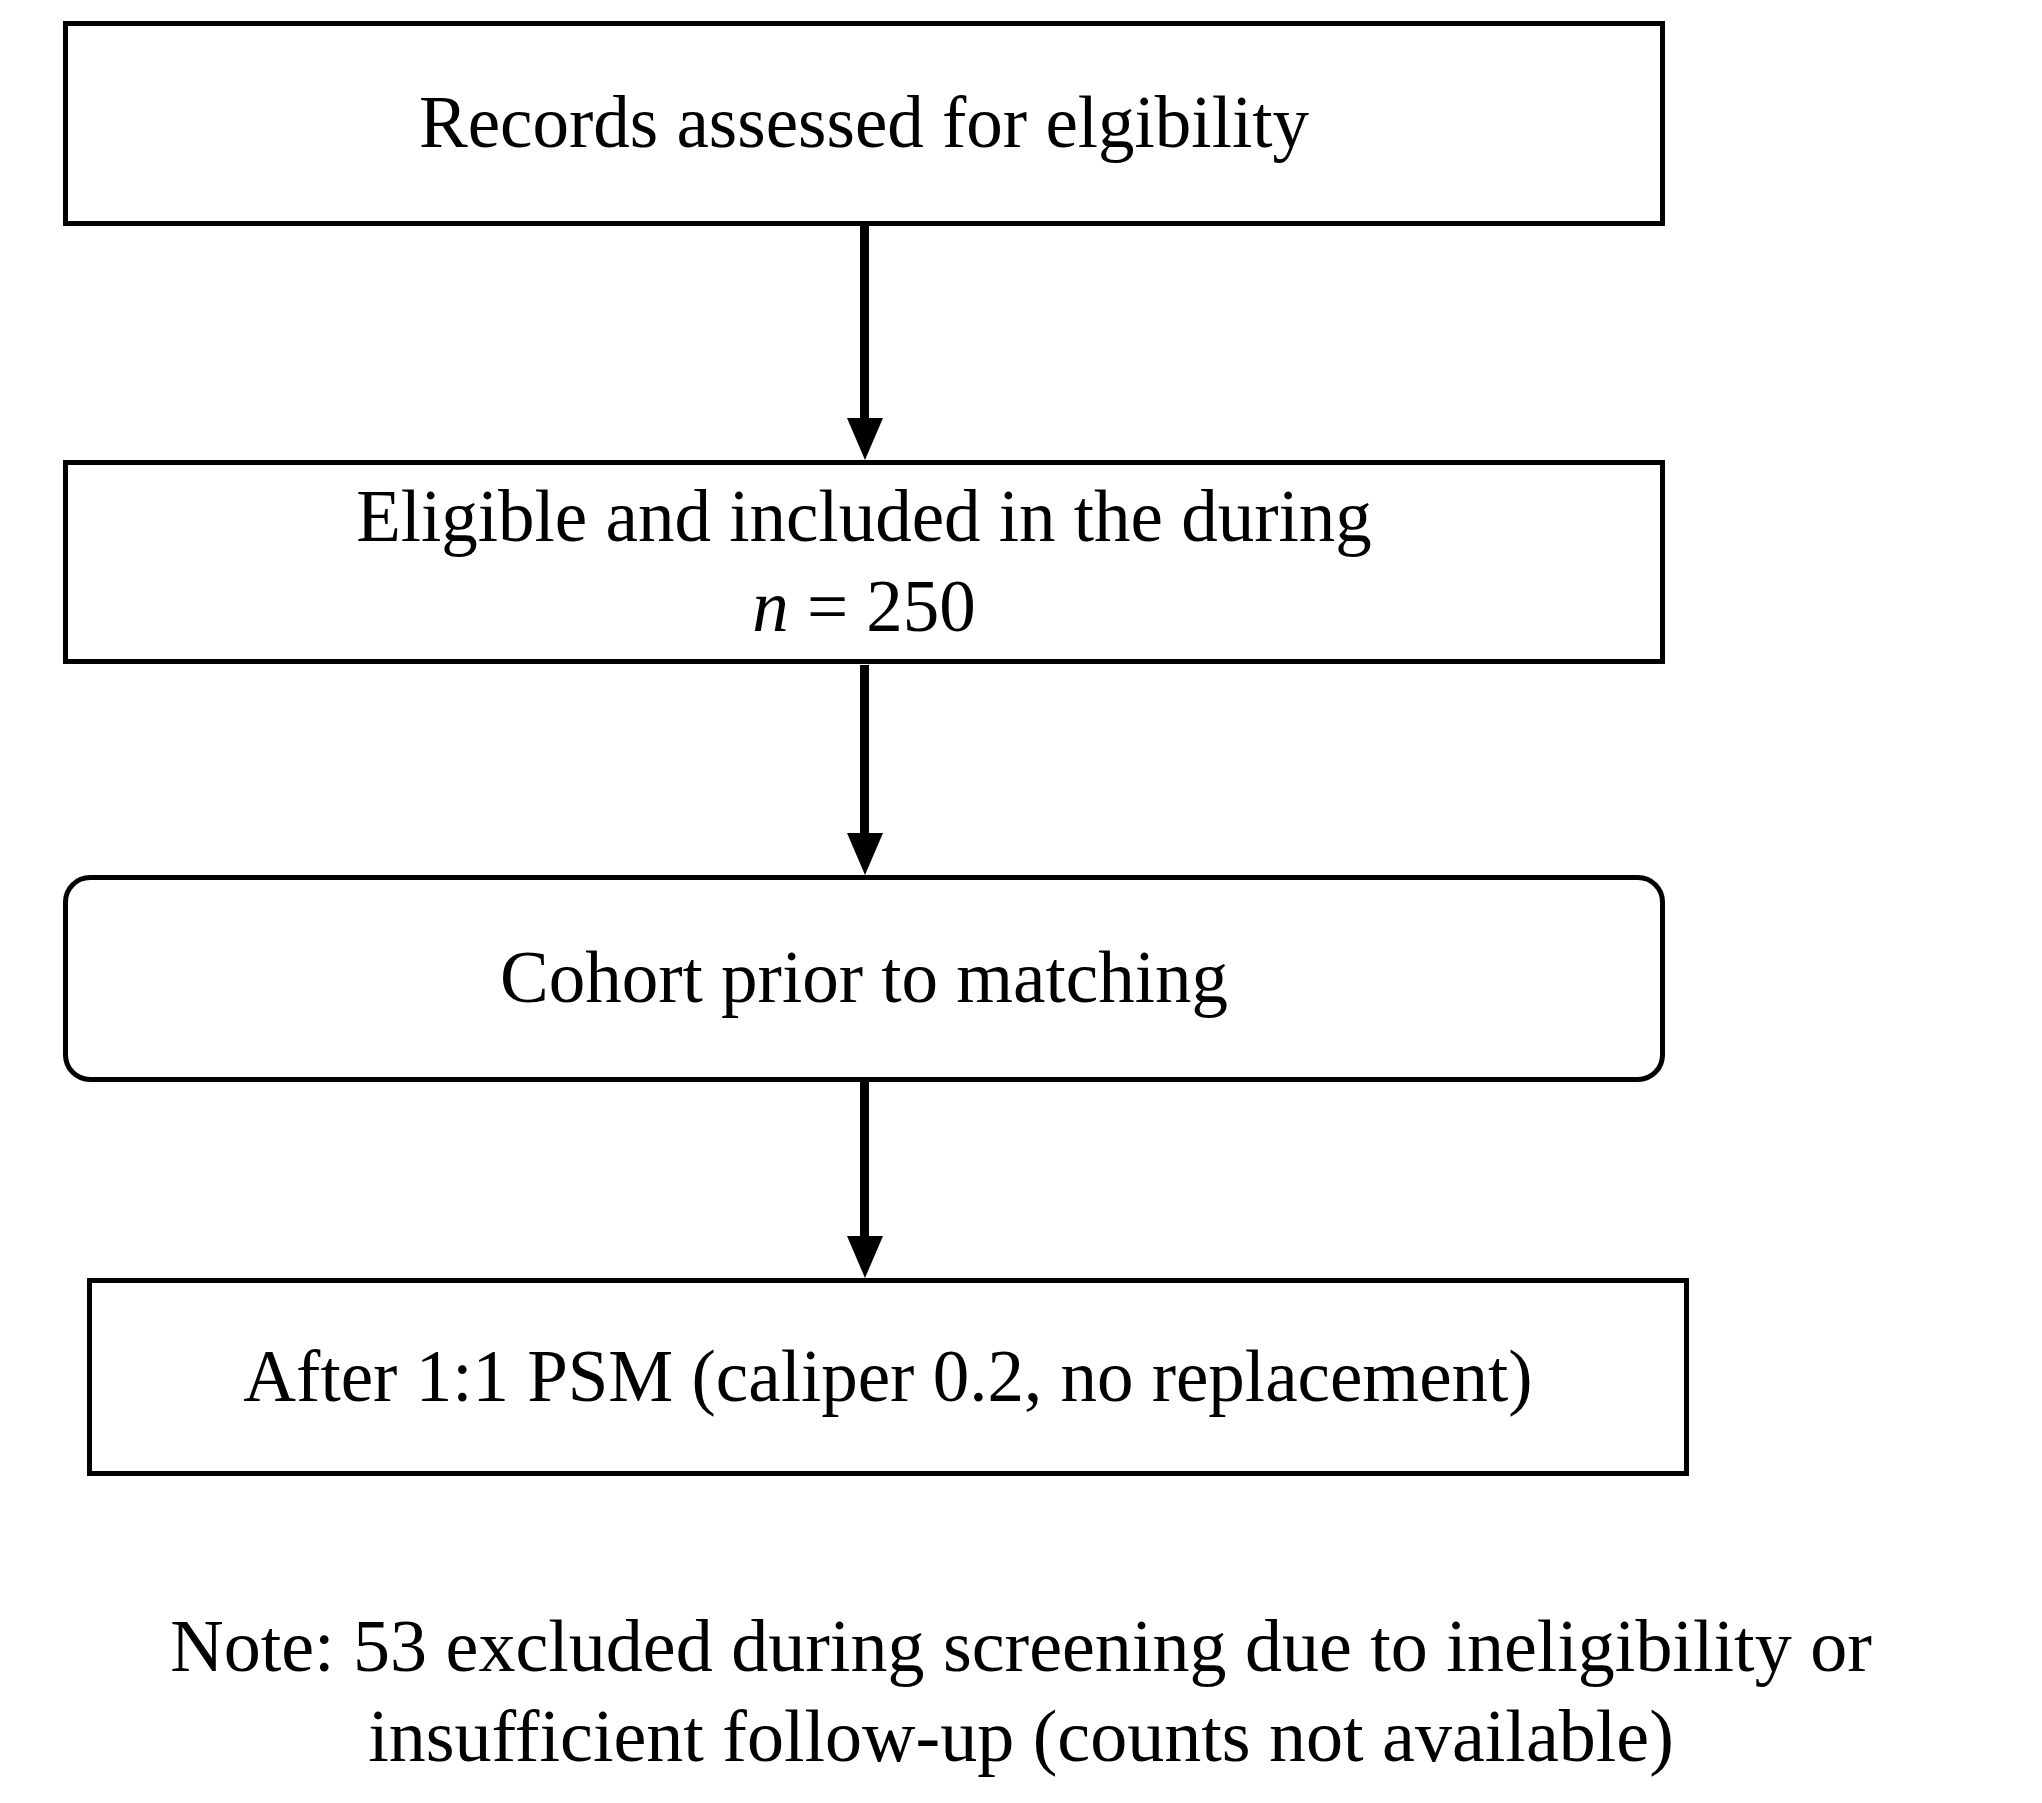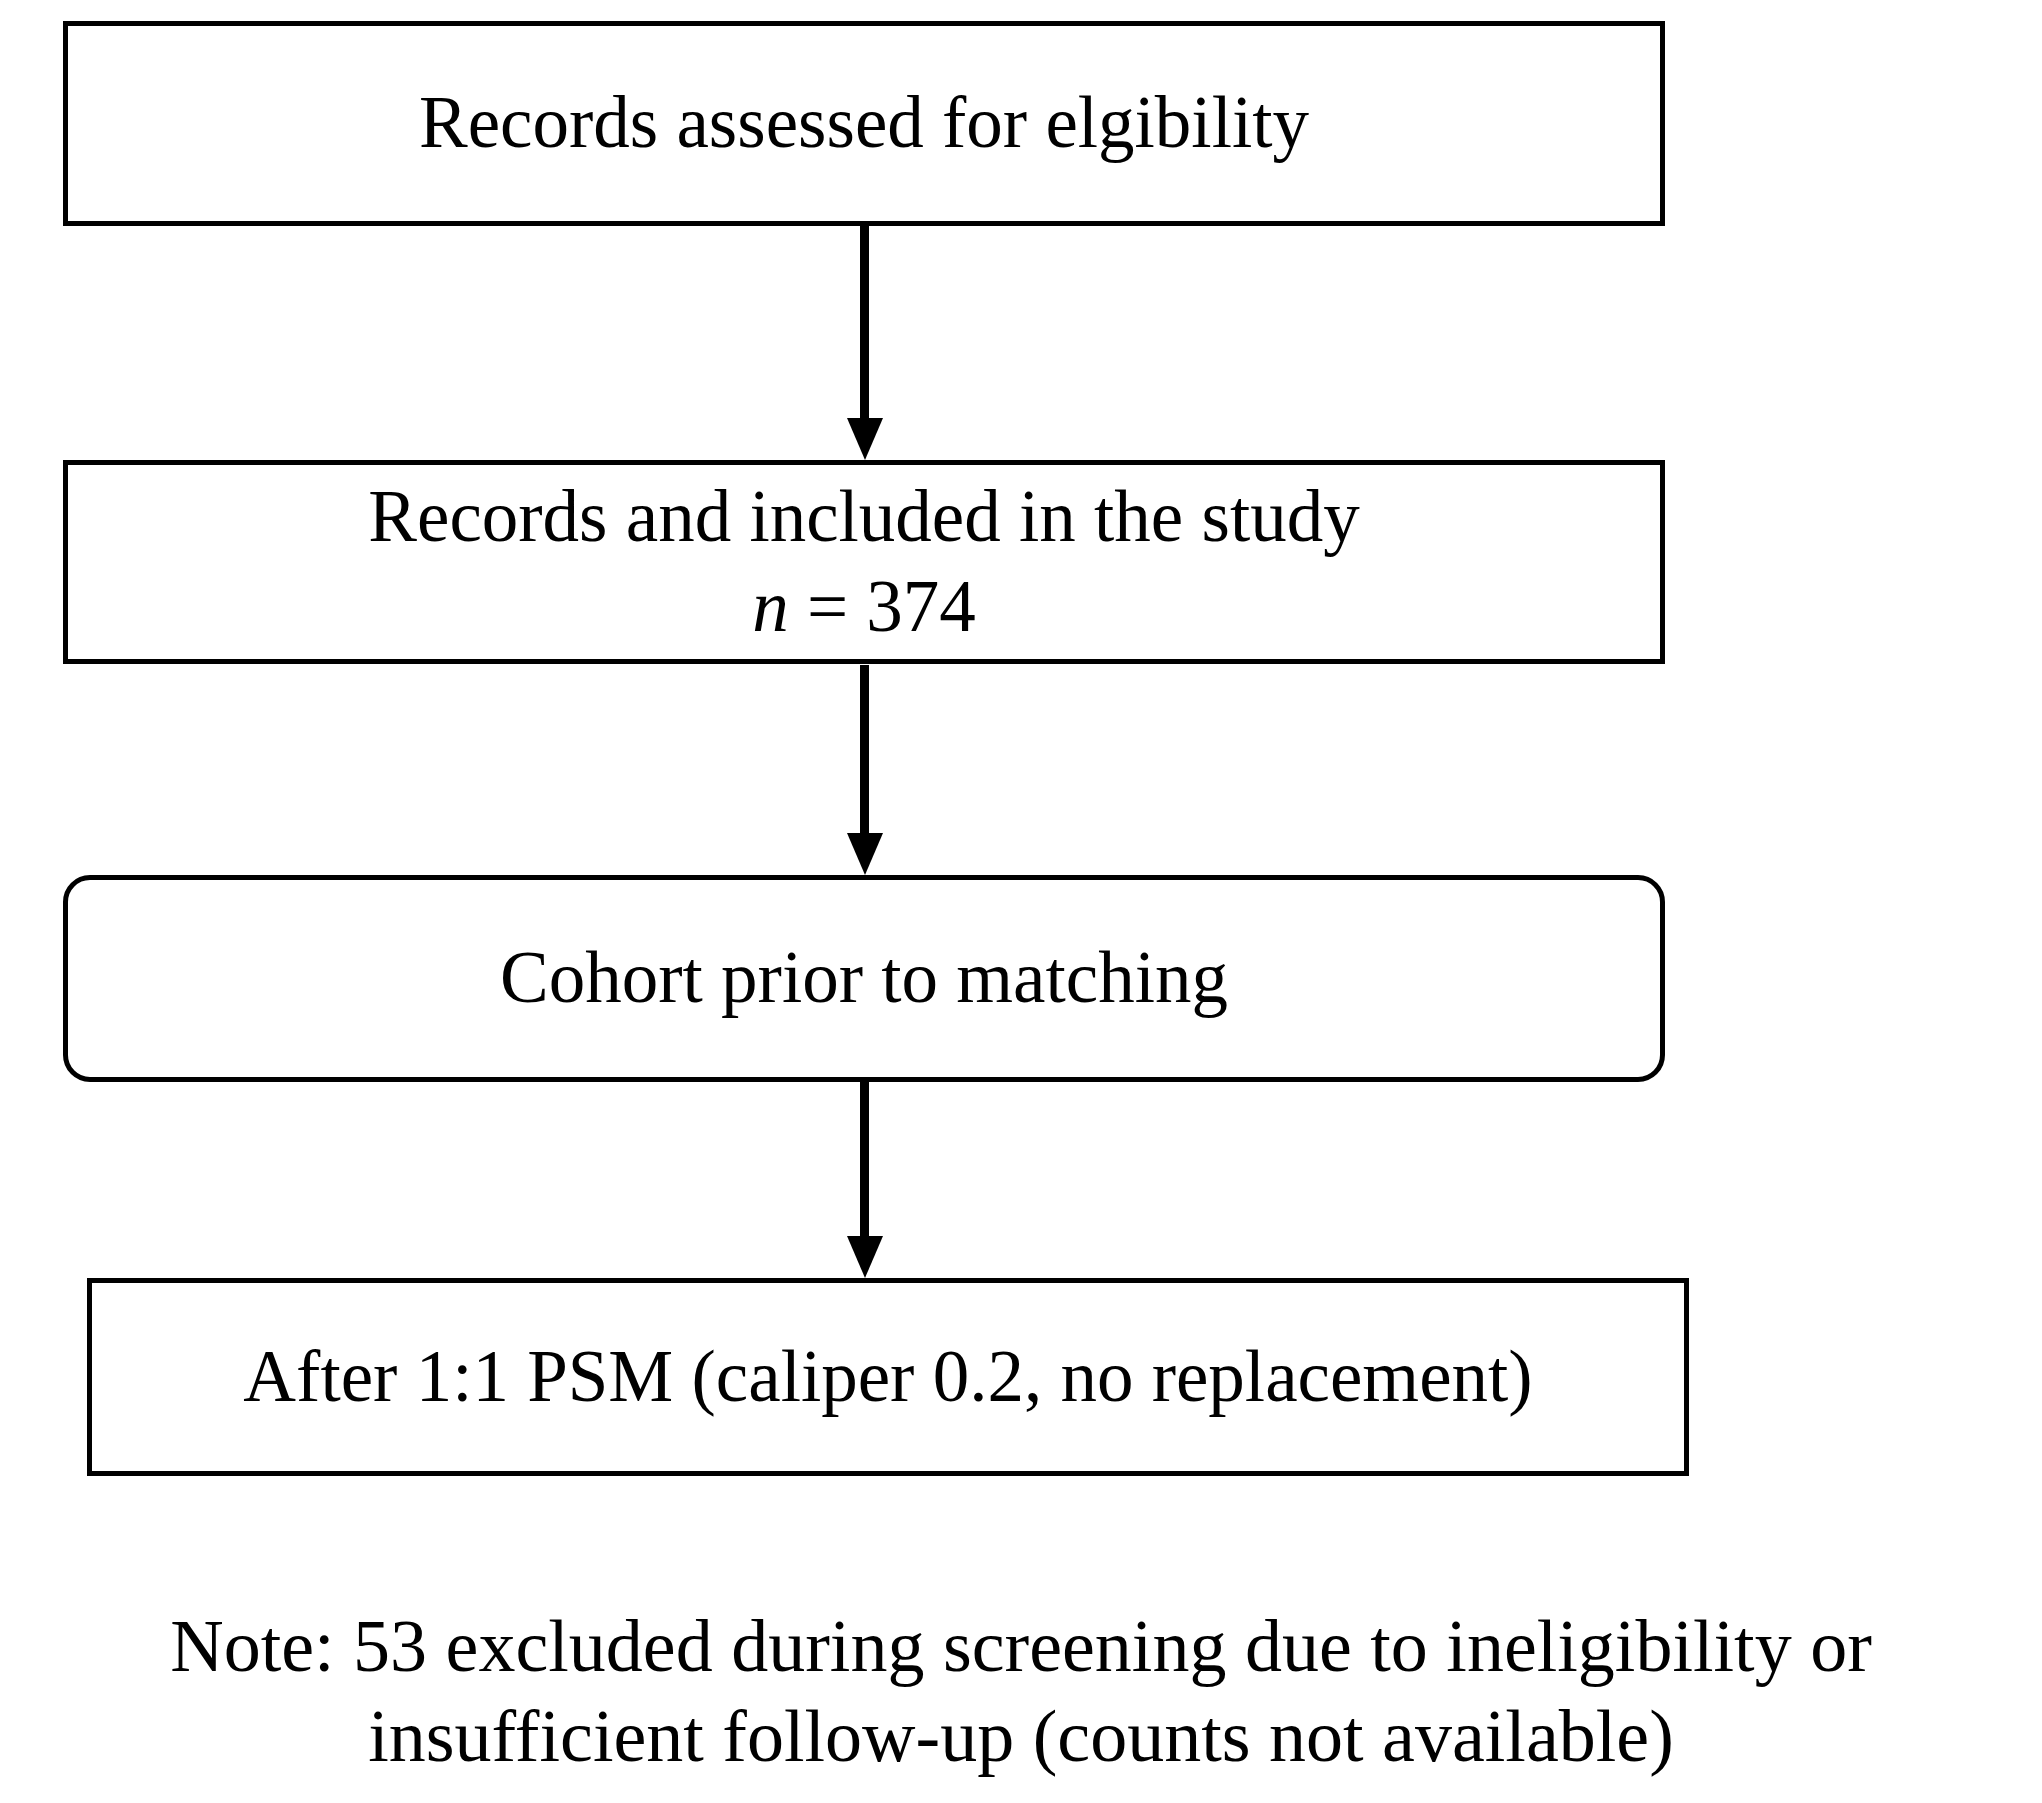--- a/index.html
+++ b/index.html
@@ -87,23 +87,23 @@
   <div class="flow-box box-records">
     <div class="box-line">Records assessed for elgibility</div>
   </div>
 
   <div class="flow-arrow arrow-1">
     <div class="arrow-stem"></div>
     <div class="arrow-head"></div>
   </div>
 
   <div class="flow-box box-eligible">
-    <div class="box-line">Records and included in the study</div>
+    <div class="box-line">Eligible and included in the during</div>
     <div class="box-line">
-      <span class="it">n</span><span> = 374</span>
+      <span class="it">n</span><span> = 250</span>
     </div>
   </div>
 
   <div class="flow-arrow arrow-2">
     <div class="arrow-stem"></div>
     <div class="arrow-head"></div>
   </div>
 
   <div class="flow-box box-cohort">
     <div class="box-line">Cohort prior to matching</div>

